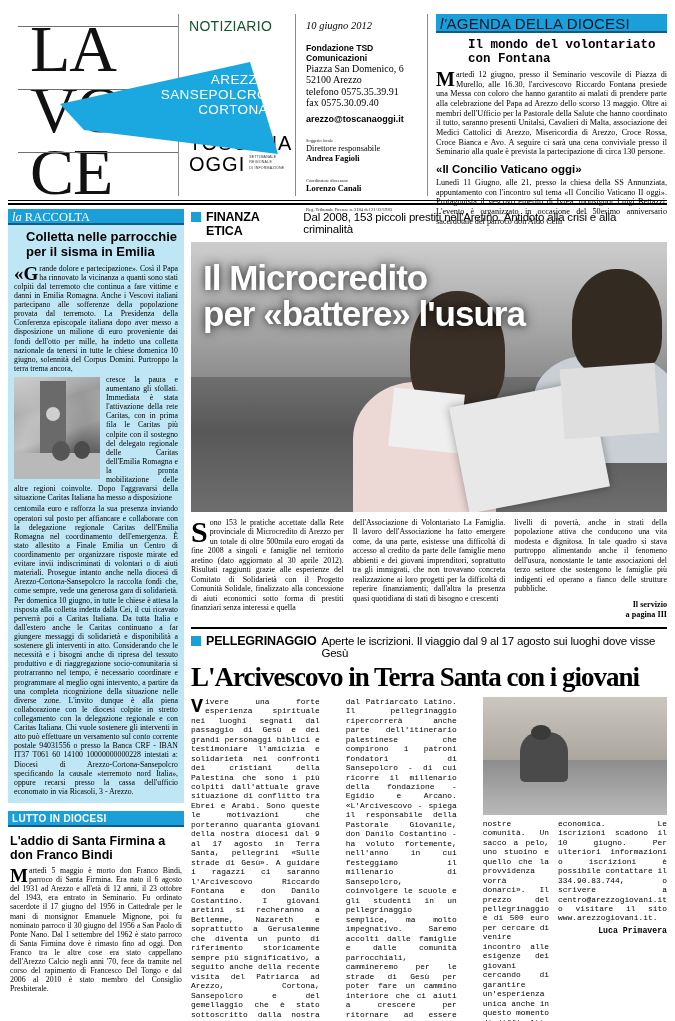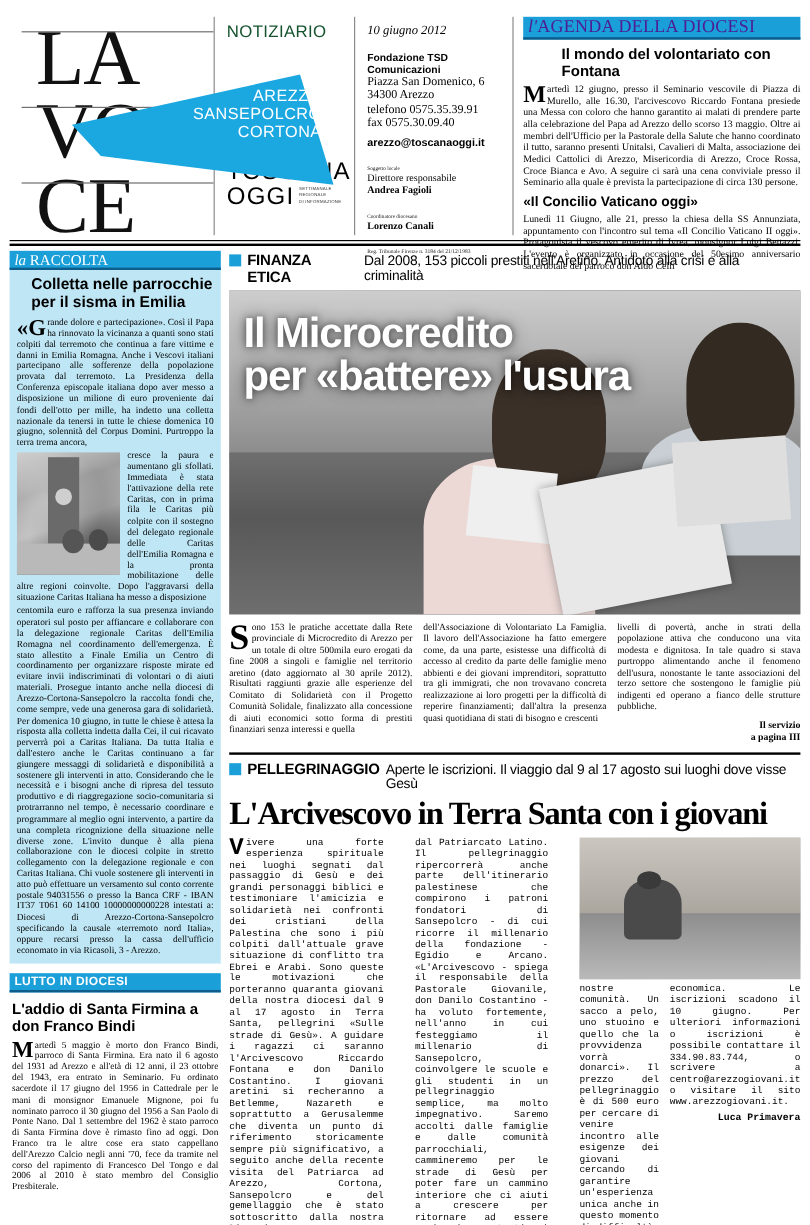--- a/index.html
+++ b/index.html
@@ -59,26 +59,26 @@
   .colo-bold { font-size:8.4px; font-weight:bold; line-height:1.22; }
   .colo-reg { font-size:4.6px; margin-top:12px; color:#222; }
 
   
   .agenda { flex:1; padding-left:8px; }
   .agenda-bar {
     background:#1a9fd9; color:#fff; height:19px; position:relative;
     border-bottom:2px solid #0d5c8a; margin-bottom:5px;
   }
   .agenda-bar .t {
-    font-family:Liberation Serif, serif; font-size:15px; letter-spacing:0.2px;
-    padding-left:4px; line-height:19px; color:#4c1d95;
+    font-family:Liberation Sans, sans-serif; font-size:15px; letter-spacing:0.2px;
+    padding-left:4px; line-height:19px; color:#0f172a;
   }
   .agenda-bar .t i { font-style:italic; }
   .agenda h3 {
-    font-family:Liberation Sans, sans-serif; font-size:12.5px; margin:3px 0 4px 0; font-weight:bold;padding-left:32px;
+    font-family:Liberation Mono, monospace; font-size:12.5px; margin:3px 0 4px 0; font-weight:bold;padding-left:32px;
   }
   .agenda p { font-size:8.2px; line-height:1.18; margin:0 0 3px 0; text-align:justify; }
   .agenda p.dc::first-letter {
     font-size:20px; line-height:0.82; float:left; font-weight:bold; padding:1px 1px 0 0;
   }
   .agenda h4 {
     font-family:"Liberation Sans", sans-serif; font-size:11.5px; margin:6px 0 3px 0; font-weight:bold;
   }
 
   
@@ -238,21 +238,21 @@
             <span style="display:block">DI INFORMAZIONE</span>
           </span>
         </div>
       </div>
     </div>
 
     <div class="colophon">
       <div class="date-line">10 giugno 2012</div>
       <div class="colo-strong">Fondazione TSD Comunicazioni</div>
       <div class="colo-line">Piazza San Domenico, 6</div>
-      <div class="colo-line">34300 Arezzo</div>
+      <div class="colo-line">52100 Arezzo</div>
       <div class="colo-line">telefono 0575.35.39.91</div>
       <div class="colo-line">fax 0575.30.09.40</div>
       <div class="colo-mail">arezzo@toscanaoggi.it</div>
       <div class="colo-small">Soggetto locale</div>
       <div class="colo-med">Direttore responsabile</div>
       <div class="colo-bold">Andrea Fagioli</div>
       <div class="colo-small">Coordinatore diocesano</div>
       <div class="colo-bold">Lorenzo Canali</div>
       <div class="colo-reg">Reg. Tribunale Firenze n. 3184 del 21/12/1983</div>
     </div>

